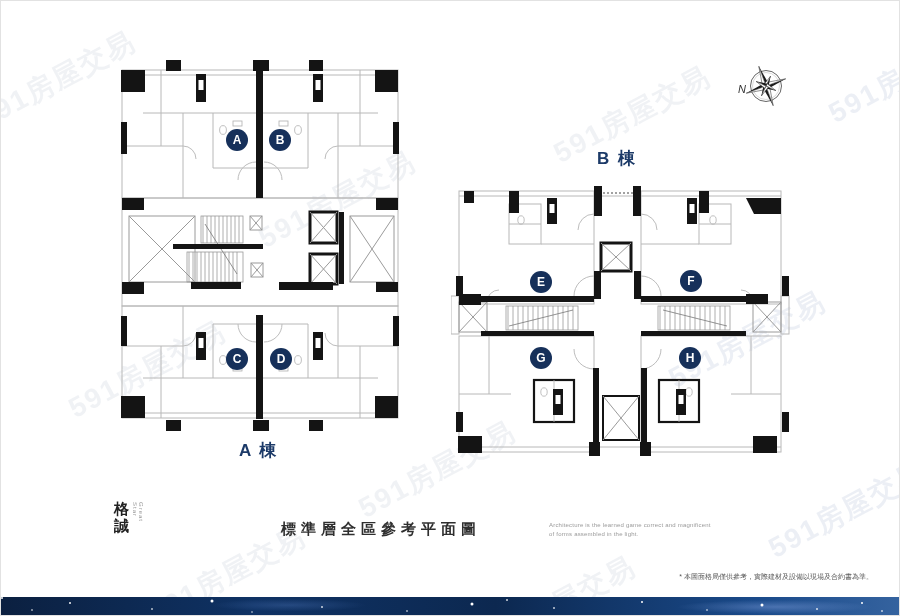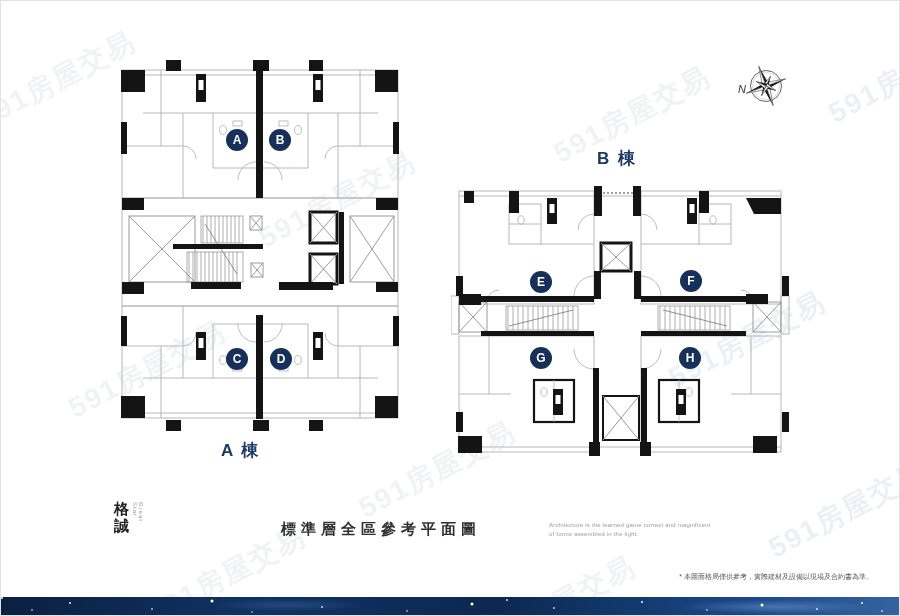--- a/index.html
+++ b/index.html
@@ -336,21 +336,21 @@
 
   <div class="badge" style="left:225px;top:128px">A</div>
   <div class="badge" style="left:268px;top:128px">B</div>
   <div class="badge" style="left:225px;top:347px">C</div>
   <div class="badge" style="left:269px;top:347px">D</div>
   <div class="badge" style="left:529px;top:270px">E</div>
   <div class="badge" style="left:679px;top:269px">F</div>
   <div class="badge" style="left:529px;top:346px">G</div>
   <div class="badge" style="left:678px;top:346px">H</div>
 
-  <div class="bldg" style="left:220px;top:438px">A 棟</div>
+  <div class="bldg" style="left:238px;top:438px">A 棟</div>
   <div class="bldg" style="left:596px;top:146px">B 棟</div>
 
   <svg class="compass" width="56" height="56" viewBox="0 0 56 56">
     <g transform="translate(31,27)">
       <circle r="15.5" fill="none" stroke="#666" stroke-width="1"></circle>
       <circle r="13.5" fill="none" stroke="#b5b5b5" stroke-width="0.5"></circle>
       <g transform="rotate(-20)">
         <g>
             <path d="M0,-21 L3.5,0 L0,0 Z" fill="#1a1a1a"></path>
             <path d="M0,-21 L-3.5,0 L0,0 Z" fill="#fff" stroke="#333" stroke-width="0.5"></path>

